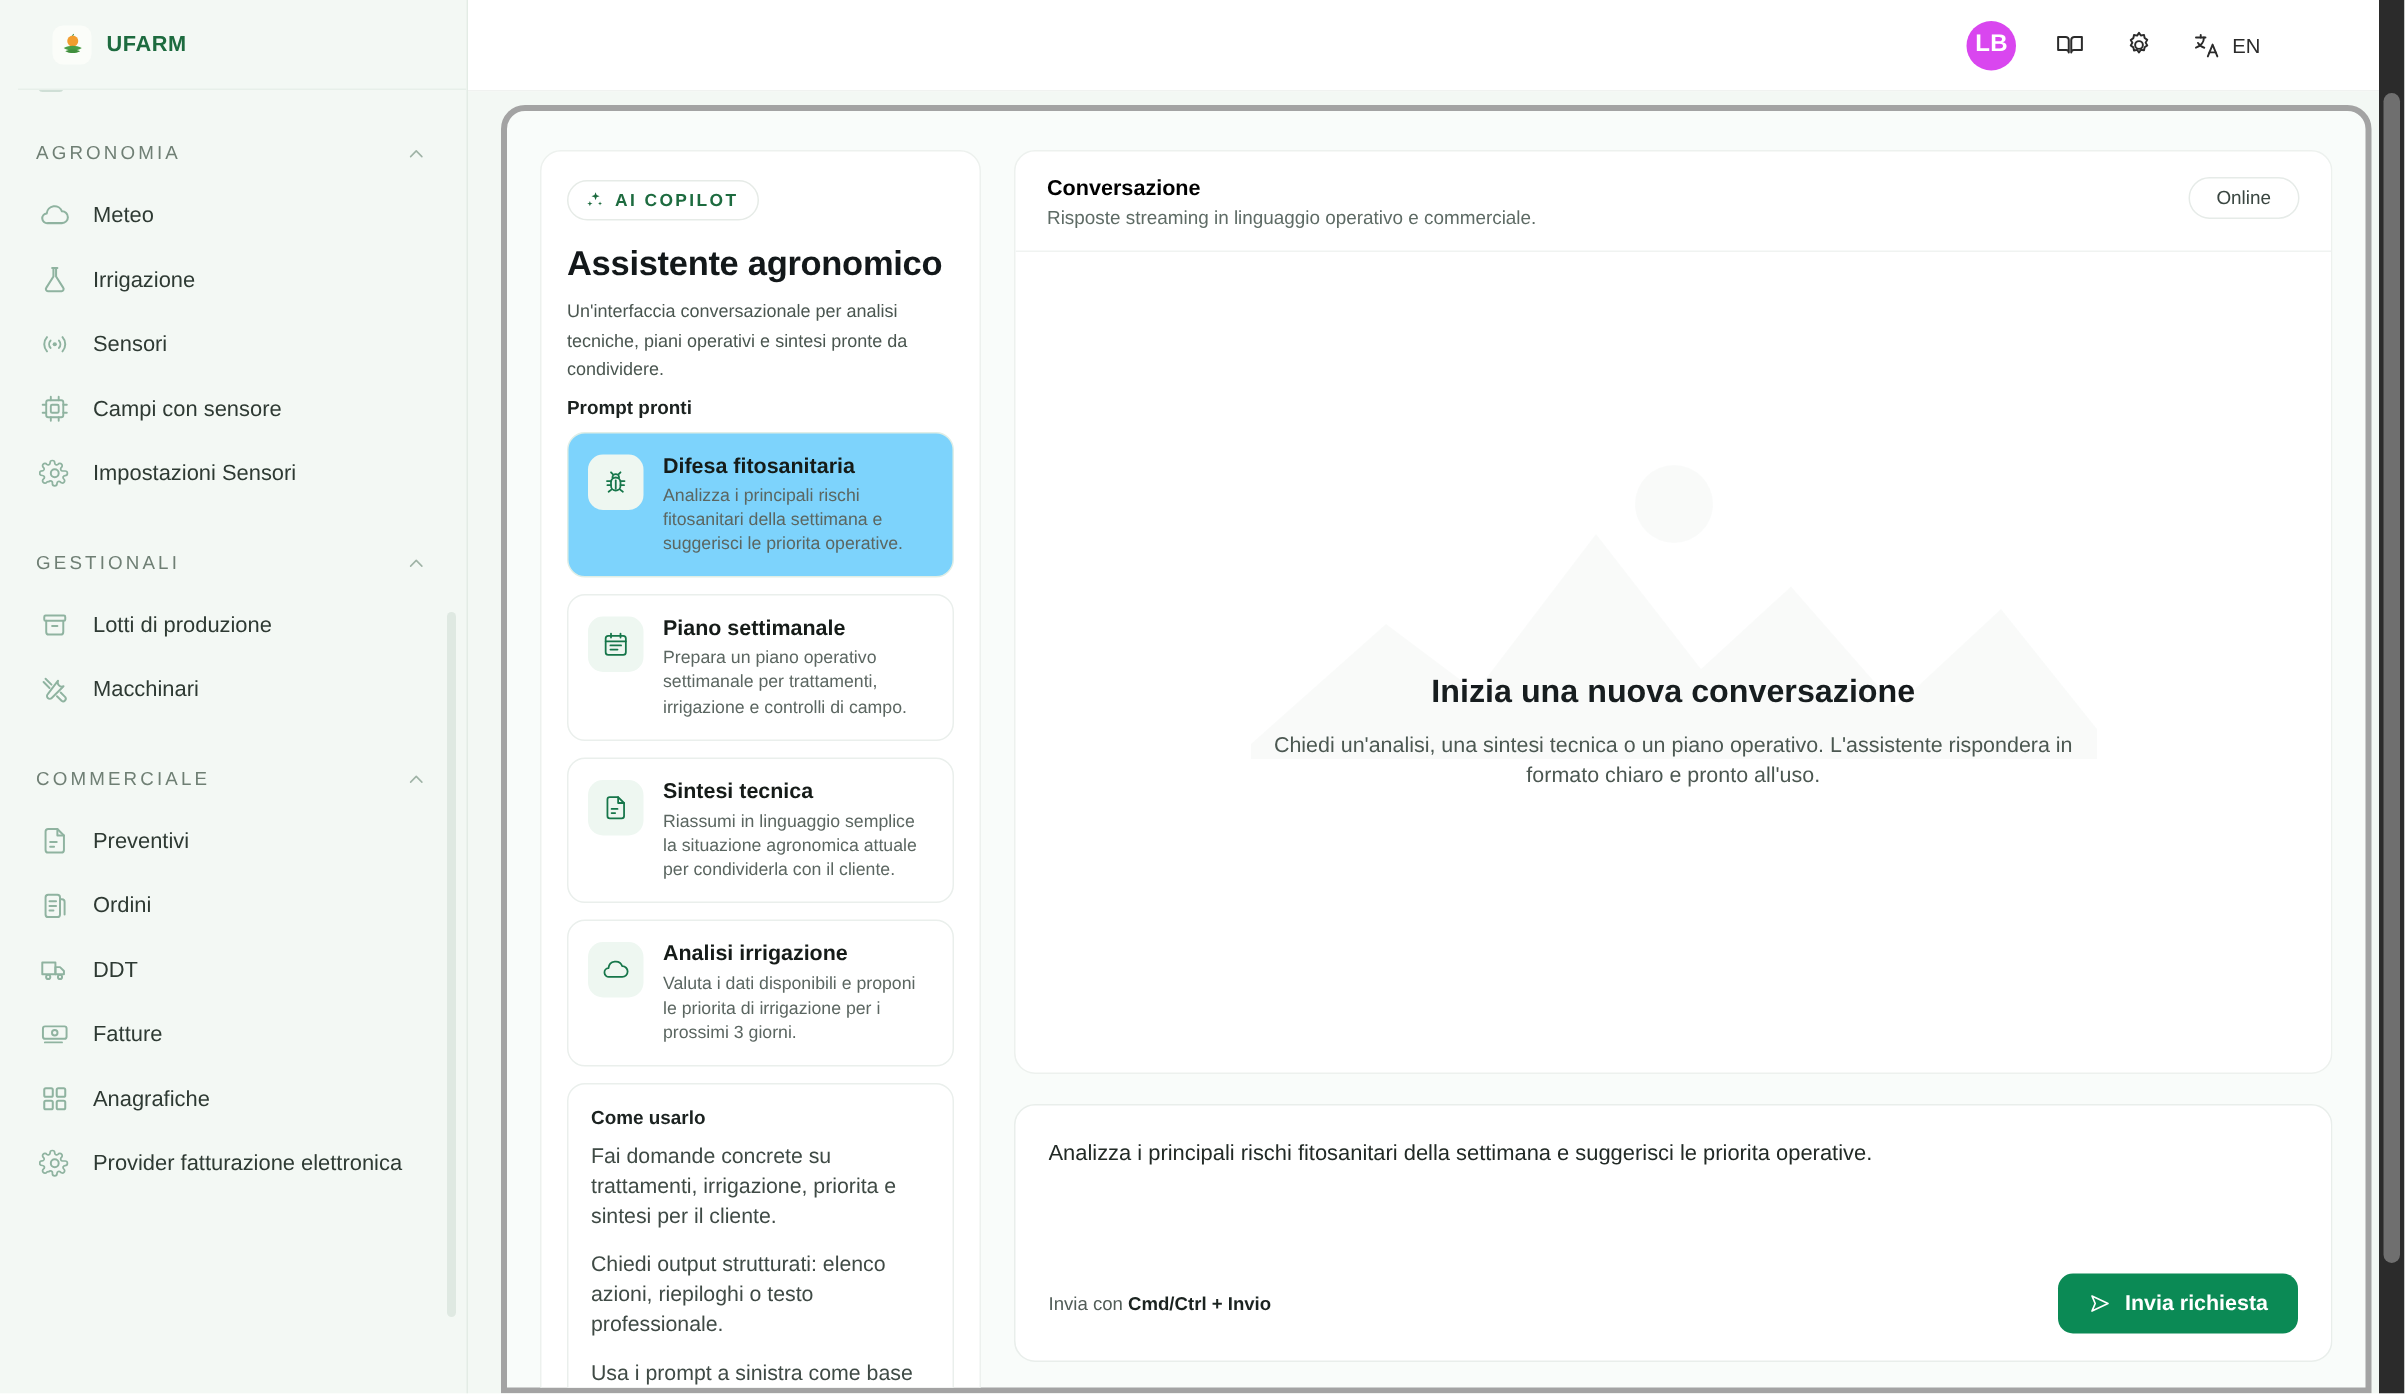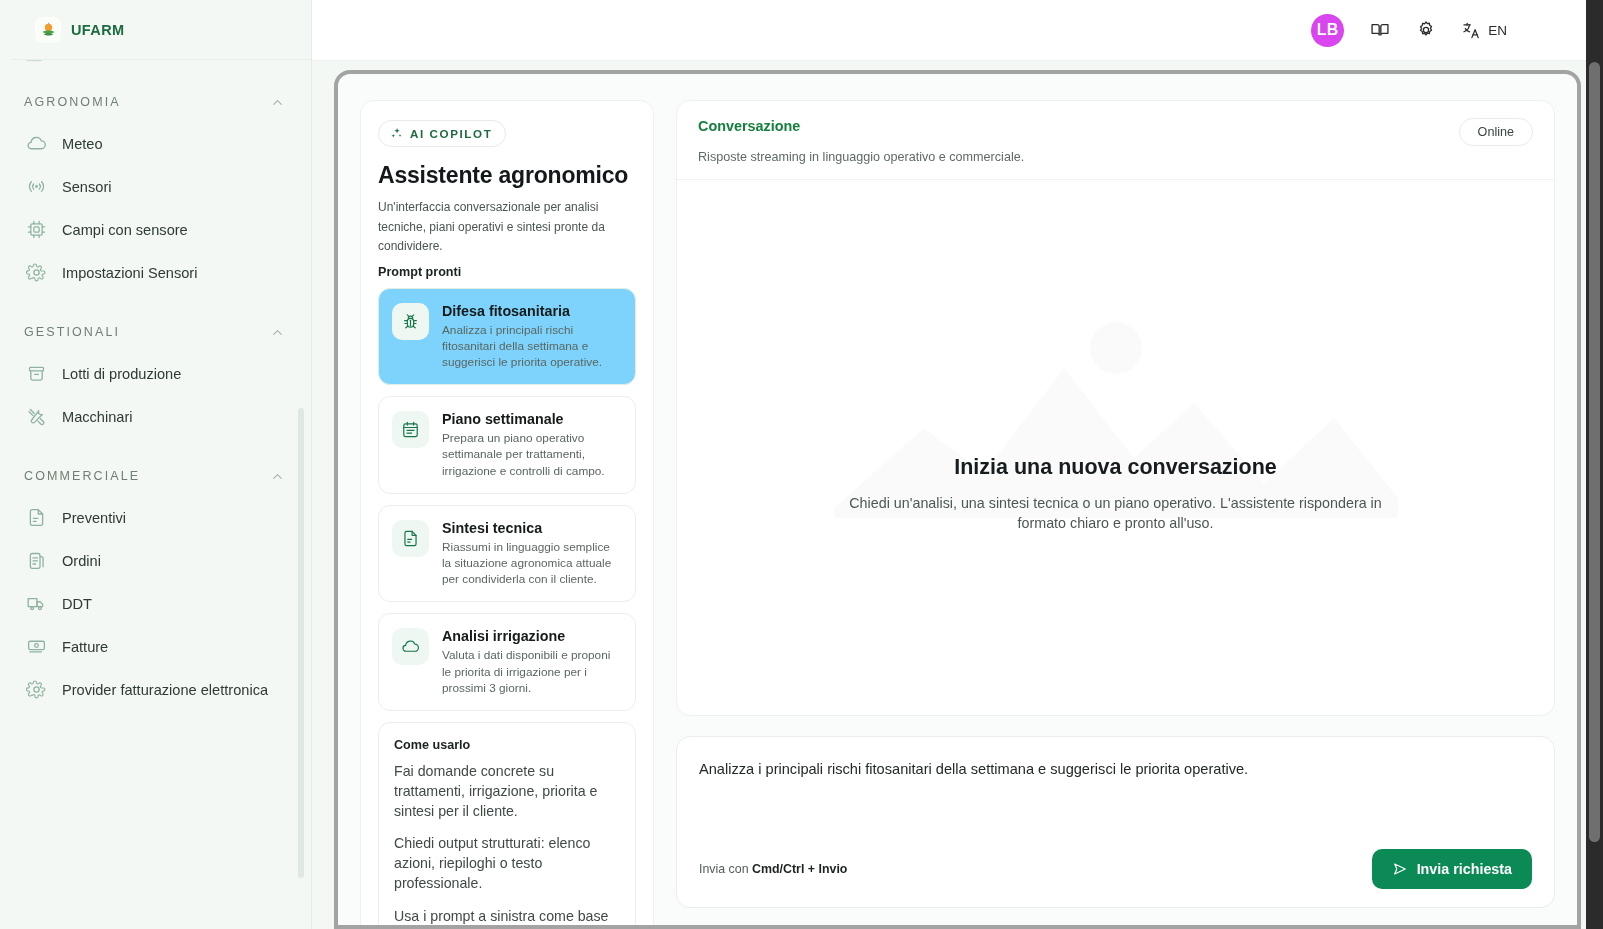--- a/index.html
+++ b/index.html
@@ -187,21 +187,21 @@
     flex: 0 0 616px;
     display: flex; flex-direction: column;
     overflow: hidden;
     margin-bottom: 20px;
   }
   .conv-head {
     display: flex; align-items: flex-start; justify-content: space-between;
     padding: 17px 21px 15px;
     border-bottom: 1px solid #f0f3f1;
   }
-  .conv-title { font-size: 14.4px; font-weight: bold; color: #15803d; margin-bottom: 16px; }
+  .conv-title { font-size: 14.4px; font-weight: bold; color: #000000; margin-bottom: 4px; }
   .conv-sub { font-size: 12.6px; color: #5e6b65; }
   .badge {
     border: 1px solid #e6ebe8; border-radius: 999px;
     padding: 6px 18px; font-size: 12.6px; color: #3a4641;
     background: #fff; cursor: pointer; white-space: nowrap;
   }
   .conv-body {
     flex: 1 1 auto; position: relative;
     display: flex; flex-direction: column;
     align-items: center; justify-content: center;
@@ -297,20 +297,29 @@
 
         <div class="nav-item">
           <span class="ic">
             <svg width="21" height="21" viewBox="0 0 24 24" fill="none" stroke="currentColor" stroke-width="1.55" stroke-linecap="round" stroke-linejoin="round">
                 <path d="M17.5 18a4.5 4.5 0 0 0 0-9 6 6 0 0 0-11.6 1.6A3.7 3.7 0 0 0 6.5 18z"></path>
               </svg>
           </span>
           <span>Meteo</span>
         </div>
 
+        <div class="nav-item">
+          <span class="ic">
+            <svg width="21" height="21" viewBox="0 0 24 24" fill="none" stroke="currentColor" stroke-width="1.55" stroke-linecap="round" stroke-linejoin="round">
+                <path d="M10 3h4"></path>
+                <path d="M11 3v6.5L5.5 18.2A1.6 1.6 0 0 0 6.9 20.7h10.2a1.6 1.6 0 0 0 1.4-2.5L13 9.5V3"></path>
+              </svg>
+          </span>
+          <span>Irrigazione</span>
+        </div>
 
         <div class="nav-item">
           <span class="ic">
             <svg width="21" height="21" viewBox="0 0 24 24" fill="none" stroke="currentColor" stroke-width="1.5" stroke-linecap="round">
                 <circle cx="12" cy="12" r="1.6" fill="currentColor" stroke="none"></circle>
                 <path d="M8.8 9.2a4.2 4.2 0 0 0 0 5.6M15.2 9.2a4.2 4.2 0 0 1 0 5.6"></path>
                 <path d="M6.1 6.6a8 8 0 0 0 0 10.8M17.9 6.6a8 8 0 0 1 0 10.8"></path>
               </svg>
           </span>
           <span>Sensori</span>
@@ -417,20 +426,31 @@
           <span class="ic">
             <svg width="21" height="21" viewBox="0 0 24 24" fill="none" stroke="currentColor" stroke-width="1.5" stroke-linecap="round" stroke-linejoin="round">
                 <rect x="3" y="6" width="18" height="9.5" rx="1.6"></rect>
                 <circle cx="12" cy="10.8" r="2.1"></circle>
                 <path d="M4.5 18.2h13"></path>
               </svg>
           </span>
           <span>Fatture</span>
         </div>
 
+        <div class="nav-item">
+          <span class="ic">
+            <svg width="21" height="21" viewBox="0 0 24 24" fill="none" stroke="currentColor" stroke-width="1.55" stroke-linecap="round" stroke-linejoin="round">
+                <rect x="4" y="4" width="6.5" height="6.5" rx="1.2"></rect>
+                <rect x="13.5" y="4" width="6.5" height="6.5" rx="1.2"></rect>
+                <rect x="4" y="13.5" width="6.5" height="6.5" rx="1.2"></rect>
+                <rect x="13.5" y="13.5" width="6.5" height="6.5" rx="1.2"></rect>
+              </svg>
+          </span>
+          <span>Anagrafiche</span>
+        </div>
 
         <div class="nav-item">
           <span class="ic">
             <svg width="21" height="21" viewBox="0 0 24 24" fill="none" stroke="currentColor" stroke-width="1.5" stroke-linecap="round" stroke-linejoin="round">
                 <circle cx="12" cy="12" r="3"></circle>
                 <path d="M19.4 15a1.7 1.7 0 0 0 .3 1.8l.1.1a2 2 0 1 1-2.8 2.8l-.1-.1a1.7 1.7 0 0 0-2.9 1.2V21a2 2 0 1 1-4 0v-.1A1.7 1.7 0 0 0 7 19.4a1.7 1.7 0 0 0-1.8.3l-.1.1a2 2 0 1 1-2.8-2.8l.1-.1A1.7 1.7 0 0 0 3 15a1.7 1.7 0 0 0-1.6-1H1a2 2 0 1 1 0-4h.1A1.7 1.7 0 0 0 2.7 9a1.7 1.7 0 0 0-.3-1.8l-.1-.1a2 2 0 1 1 2.8-2.8l.1.1A1.7 1.7 0 0 0 7 4.7a1.7 1.7 0 0 0 1-1.6V3a2 2 0 1 1 4 0v.1a1.7 1.7 0 0 0 1 1.6 1.7 1.7 0 0 0 1.8-.3l.1-.1a2 2 0 1 1 2.8 2.8l-.1.1a1.7 1.7 0 0 0-.3 1.8v.1a1.7 1.7 0 0 0 1.6 1H21a2 2 0 1 1 0 4h-.1a1.7 1.7 0 0 0-1.5 1z" transform="translate(1.4,1.4) scale(0.88)"></path>
               </svg>
           </span>
           <span>Provider fatturazione elettronica</span>
         </div>

